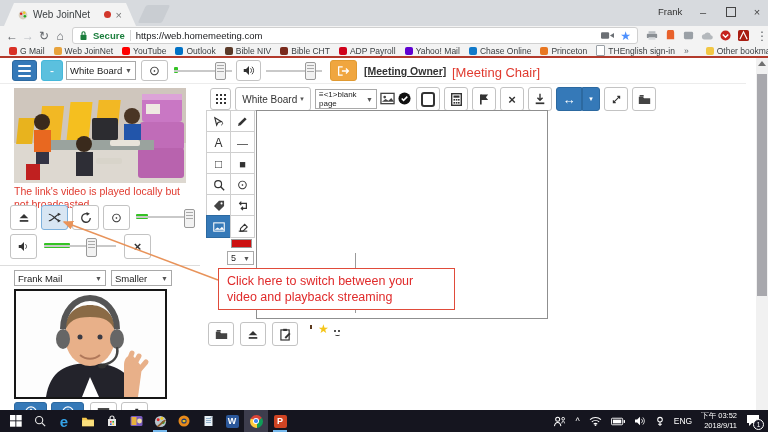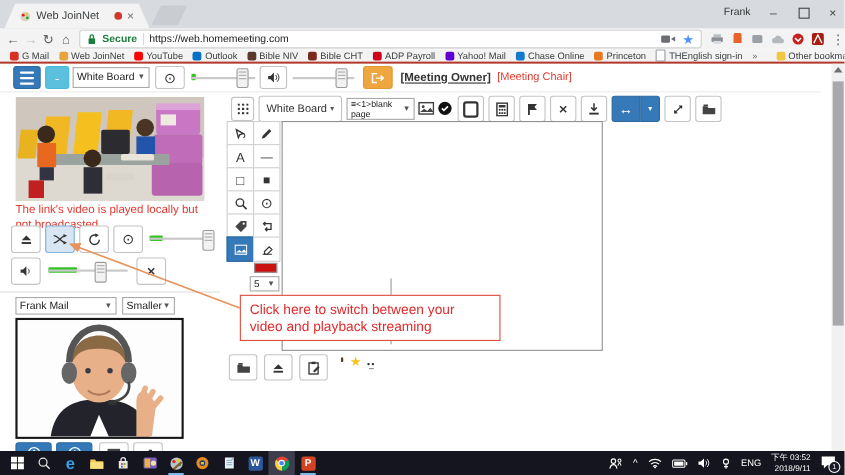--- a/index.html
+++ b/index.html
@@ -224,21 +224,21 @@
         <i></i>
         <i></i>
       </div>
     <div class="btn" style="left:330px;top:2px;width:27px;height:21px;background:#f0a63f;border-color:#e09a32">
       <svg width="13" height="12" viewBox="0 0 16 14">
           <path d="M7 2H2v10h5" fill="none" stroke="#fff" stroke-width="1.6"></path>
           <path d="M6 7h8M11 4l3 3-3 3" fill="none" stroke="#fff" stroke-width="1.6"></path>
         </svg>
     </div>
     <span class="abs" style="left:364px;top:7px;font-size:10.5px;font-weight:bold;color:#333;text-decoration:underline">[Meeting Owner]</span>
-    <span class="abs" style="left:452px;top:7px;font-size:10px;color:#e03a2f">[Meeting Chair]</span>
+    <span class="abs" style="left:452px;top:7px;font-size:13px;color:#e03a2f">[Meeting Chair]</span>
     <div class="divline" style="left:0;top:25px;width:746px;background:#ececec"></div>
 
     
     <div class="abs" style="left:14px;top:30px;width:172px;height:95px;overflow:hidden">
       <svg width="172" height="95" viewBox="0 0 172 95">
         <rect width="172" height="95" fill="#cfc6bd"></rect>
         <rect y="55" width="172" height="40" fill="#ddd8d0"></rect>
         <rect x="128" y="8" width="40" height="26" rx="3" fill="#c977c4"></rect>
         <rect x="126" y="34" width="44" height="28" rx="3" fill="#c06cb8"></rect>
         <rect x="124" y="60" width="46" height="30" rx="3" fill="#b863ae"></rect>
@@ -308,21 +308,21 @@
       </div>
     <div class="btn" style="left:124px;top:176px;width:27px;height:25px;font-size:13px;font-weight:bold">×</div>
 
     <div class="divline" style="left:0;top:207px;width:200px"></div>
 
     
     <div class="sel-ctl" style="left:14px;top:212px;width:92px;height:16px;font-size:9.5px">
       <span>Frank Mail</span>
         <span class="caret">▼</span>
     </div>
-    <div class="sel-ctl" style="left:111px;top:212px;width:48px;height:16px;font-size:9.5px">
+    <div class="sel-ctl" style="left:111px;top:212px;width:61px;height:16px;font-size:9.5px">
       <span>Smaller</span>
         <span class="caret">▼</span>
     </div>
 
     
     <div class="abs" style="left:14px;top:231px;width:153px;height:110px;border:2px solid #161616;background:#fff;overflow:hidden">
       <svg width="149" height="106" viewBox="0 0 149 106">
         <rect width="149" height="106" fill="#fdfdfd"></rect>
         <path d="M30 106c4-26 20-34 44-34s42 8 46 34z" fill="#23232b"></path>
         <path d="M66 106l8-20 9 20z" fill="#fff"></path>

